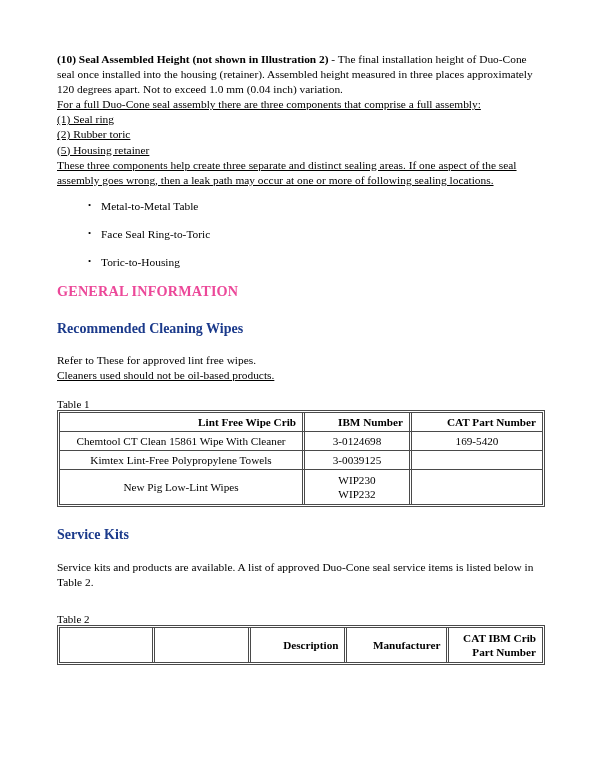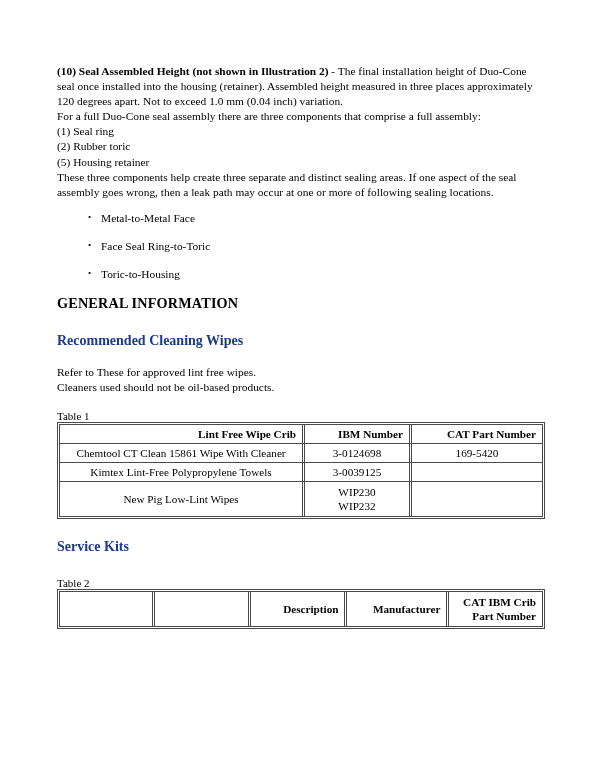--- a/index.html
+++ b/index.html
@@ -18,30 +18,30 @@
   .page {
     position: absolute;
     left: 0; top: 0;
     width: 600px;
     height: 776px;
     background: #ffffff;
   }
   .content {
     position: absolute;
     left: 57px;
-    top: 64px;
+    top: 52px;
     width: 488px;
   }
   p.body-text {
     margin: 0 0 0 0;
     font-size: 11.4px;
     line-height: 15.1px;
     text-align: left;
   }
-  .gap-para { margin-top: 11px; }
+  .gap-para { margin-top: 11px; text-decoration: underline; }
   b.lead { font-weight: bold; }
   ul.bullets {
     margin: 11px 0 0 0;
     padding: 0 0 0 31px;
     list-style: none;
   }
   ul.bullets li {
     font-size: 11.4px;
     line-height: 15.1px;
     margin-bottom: 13px;
@@ -51,21 +51,21 @@
   ul.bullets li:before {
     content: "\2022";
     position: absolute;
     left: 0;
     top: -1px;
     font-size: 9px;
   }
   h2.section-title {
     font-size: 14.2px;
     font-weight: bold;
-    color: #000000;
+    color: #ec4899;
     margin: 12px 0 12px 0;
     letter-spacing: 0.2px;
     font-family: "Liberation Serif", "DejaVu Serif", serif;
   }
   h3.sub-title {
     font-size: 14px;
     font-weight: bold;
     color: #1b3a8b;
     margin: 21px 0 0 0;
     font-family: "Liberation Serif", "DejaVu Serif", serif;
@@ -139,21 +139,21 @@
 
     <p class="body-text gap-para">(1) Seal ring</p>
 
     <p class="body-text gap-para">(2) Rubber toric</p>
 
     <p class="body-text gap-para">(5) Housing retainer</p>
 
     <p class="body-text gap-para">These three components help create three separate and distinct sealing areas. If one aspect of the seal assembly goes wrong, then a leak path may occur at one or more of following sealing locations.</p>
 
     <ul class="bullets">
-      <li>Metal-to-Metal Face</li>
+      <li>Metal-to-Metal Table</li>
       <li>Face Seal Ring-to-Toric</li>
       <li>Toric-to-Housing</li>
     </ul>
 
     <h2 class="section-title">GENERAL INFORMATION</h2>
 
     <h3 class="sub-title">Recommended Cleaning Wipes</h3>
 
     <p class="body-text" style="margin-top:16px">Refer to These for approved lint free wipes.</p>
 
@@ -183,20 +183,21 @@
           <td class="cell-center multi-line">WIP230
 WIP232</td>
           <td class="cell-center"></td>
         </tr>
       </tbody>
         </table>
     </div>
 
     <h3 class="sub-title" style="margin-top:20px">Service Kits</h3>
 
+    <p class="body-text" style="margin-top:17px">Service kits and products are available. A list of approved Duo-Cone seal service items is listed below in Table 2.</p>
 
     <div class="t2wrap">
       <p class="table-caption">Table 2</p>
       <table class="doc-table">
         <tbody>
             <tr>
           <th class="t2-empty-col cell-tall"></th>
           <th class="t2-empty-col"></th>
           <th style="width:90px">Description</th>
           <th style="width:93px">Manufacturer</th>

